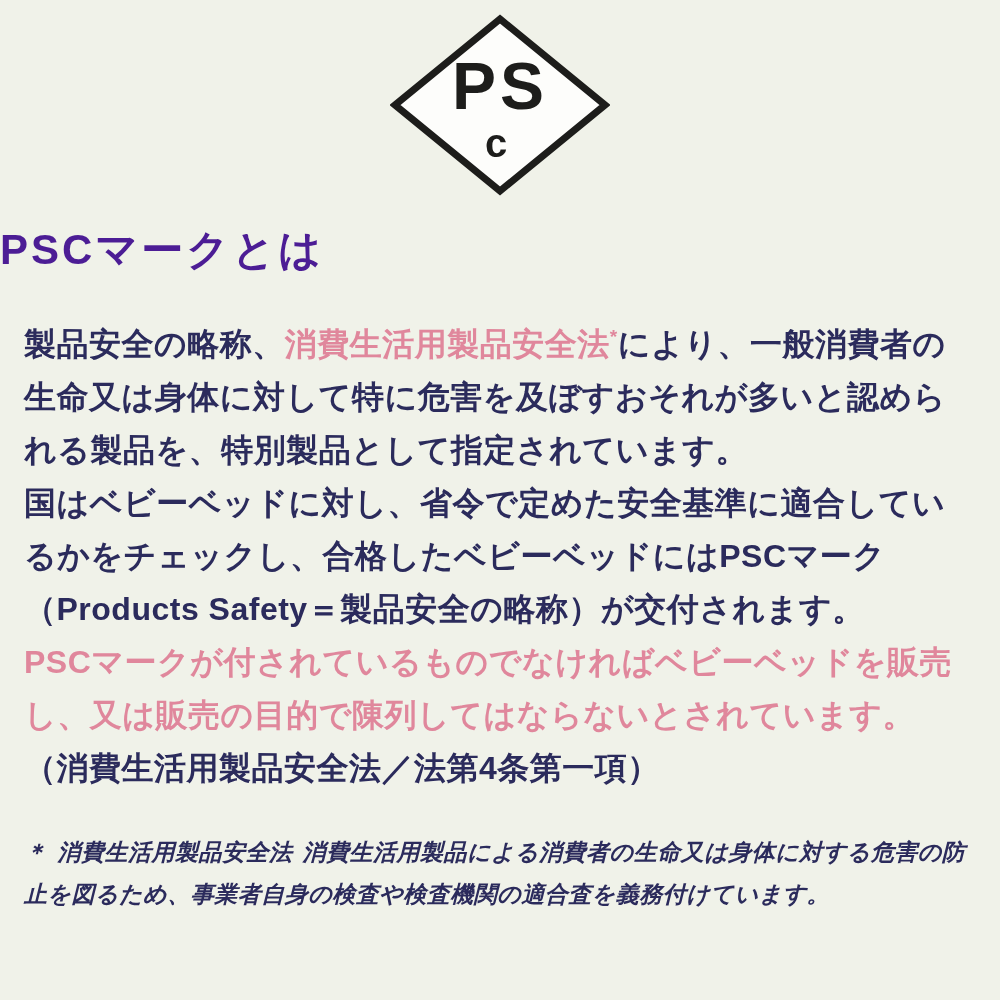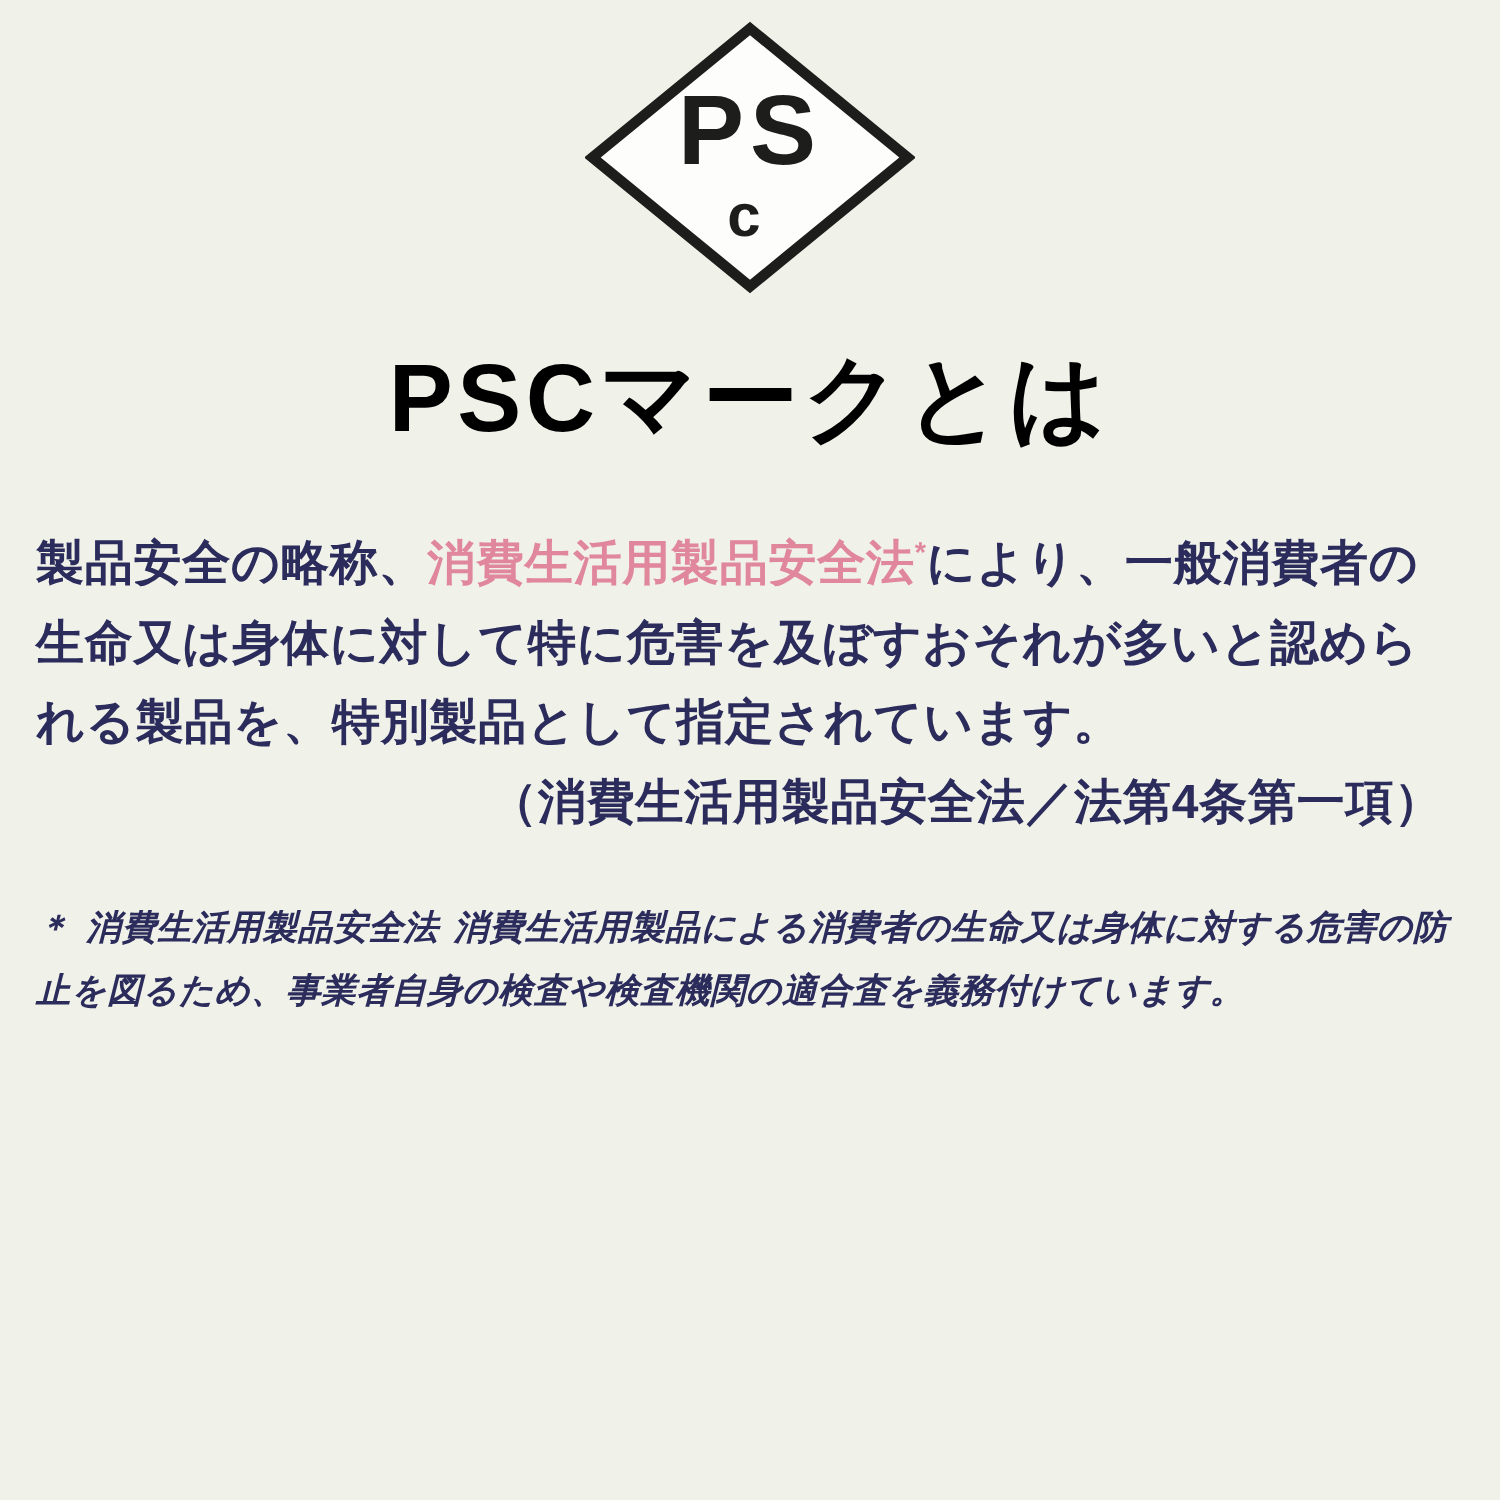--- a/index.html
+++ b/index.html
@@ -23,46 +23,44 @@
   
   .logo-wrap {
     padding-top: 14px;
     display: flex;
     justify-content: center;
   }
 
   
   .page-title {
     margin-top: 26px;
-    text-align: center;
-    font-size: 64px;
+    font-size: 42px;
     font-weight: 700;
     letter-spacing: 3px;
-    color: #000000;
+    color: #4c1d95;
   }
 
   
   .body-text {
     width: 952px;
     margin: 40px auto 0 auto;
     font-size: 32px;
     font-weight: 600;
     line-height: 53px;
     letter-spacing: 0.5px;
     color: #2b2b5c;
   }
   .body-text p { margin: 0; }
   .pink { color: #e0879c; }
   .sup {
     font-size: 60%;
     vertical-align: super;
     line-height: 0;
   }
   .citation {
-    text-align: right;
     padding-right: 14px;
   }
 
   
   .footnote {
     width: 952px;
     margin: 36px auto 0 auto;
     font-size: 23px;
     font-weight: 600;
     line-height: 42px;
@@ -84,20 +82,22 @@
       <text x="106" y="143" font-family="Liberation Sans, DejaVu Sans, sans-serif" font-size="40" font-weight="600" fill="#1d1d1b" text-anchor="middle">c</text>
     </svg>
   </div>
 
   <h1 class="page-title">PSCマークとは</h1>
 
   <div class="body-text">
     <p>
       <span>製品安全の略称、</span><span class="pink">消費生活用製品安全法</span><span class="pink sup">*</span><span>により、一般消費者の生命又は身体に対して特に危害を及ぼすおそれが多いと認められる製品を、特別製品として指定されています。</span>
     </p>
+    <p>国はベビーベッドに対し、省令で定めた安全基準に適合しているかをチェックし、合格したベビーベッドにはPSCマーク（Products Safety＝製品安全の略称）が交付されます。</p>
+    <p class="pink">PSCマークが付されているものでなければベビーベッドを販売し、又は販売の目的で陳列してはならないとされています。</p>
     <p class="citation">（消費生活用製品安全法／法第4条第一項）</p>
   </div>
 
   <div class="footnote">
     <span>＊</span><span class="term">消費生活用製品安全法</span><span>消費生活用製品による消費者の生命又は身体に対する危害の防止を図るため、事業者自身の検査や検査機関の適合査を義務付けています。</span>
   </div>
 
 </div>
 
 </body></html>

